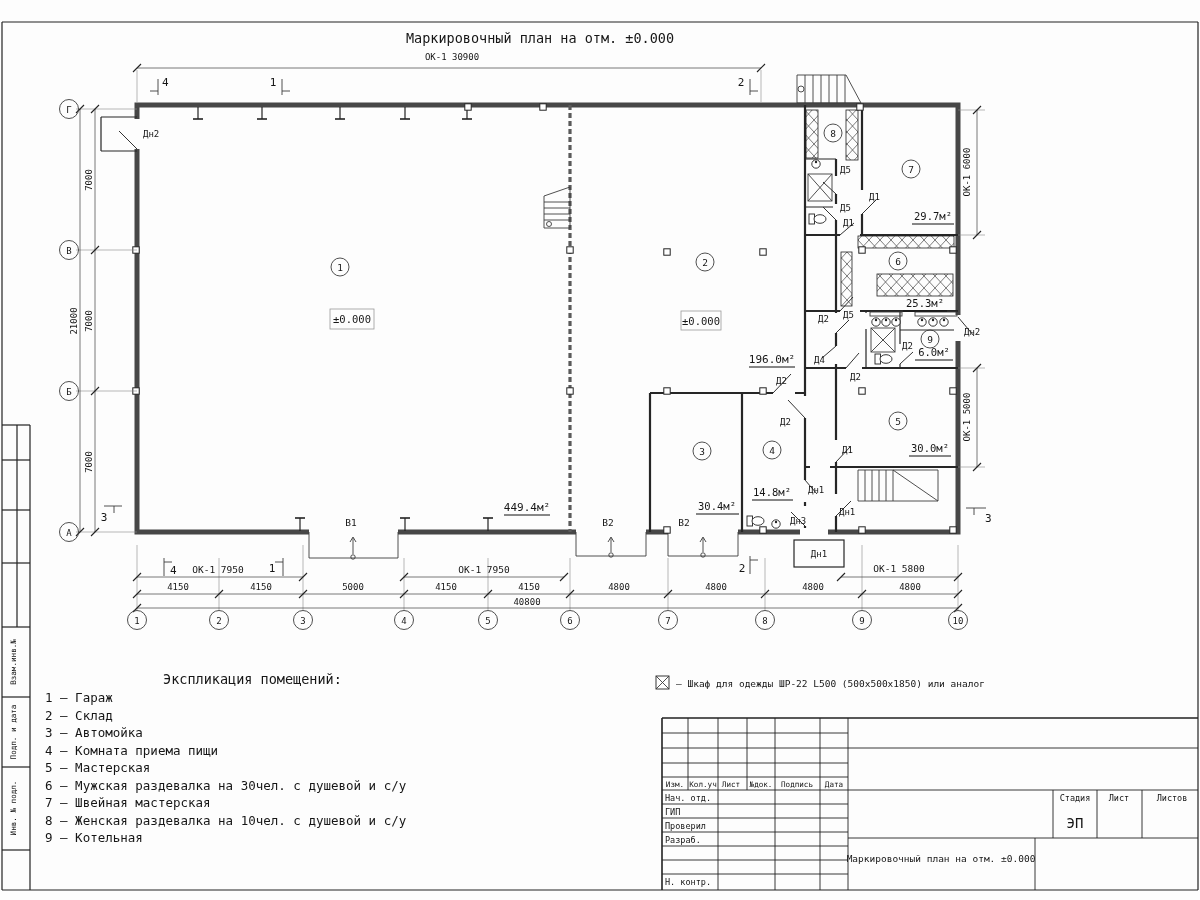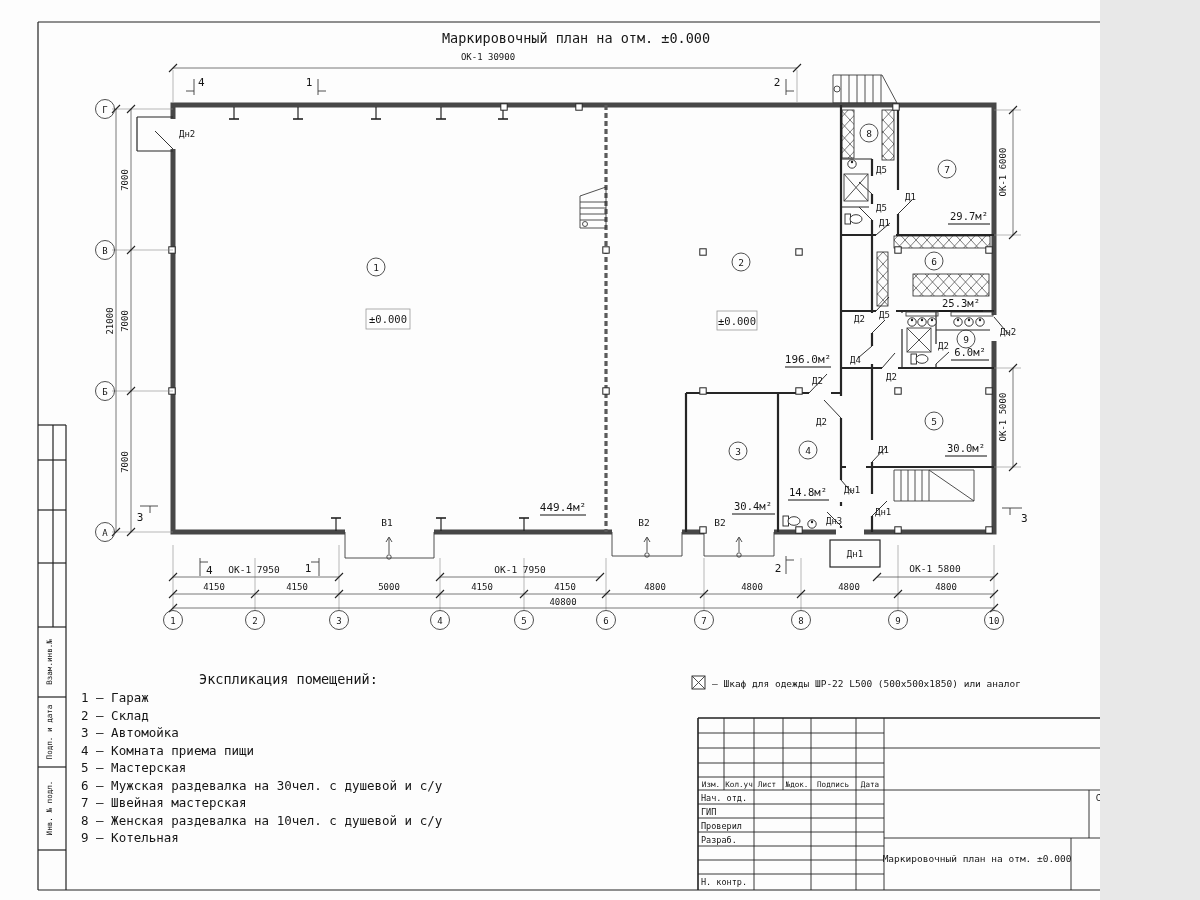--- a/index.html
+++ b/index.html
@@ -1,16 +1,16 @@
 <!DOCTYPE html>
 <html><head>
 <meta charset="utf-8">
 <style>
   html,body{margin:0;padding:0;background:#e8e8e8;}
-  .sheet{position:relative;width:1064px;height:900px;background:#fdfdfd;overflow:hidden;padding-left:36px;}
+  .sheet{position:relative;width:1200px;height:900px;background:#fdfdfd;overflow:hidden;}
   svg{display:block;}
   text{font-family:"DejaVu Sans Mono","Liberation Mono",monospace;fill:#161616;}
   .f75{font-size:7.6px}.f85{font-size:8.5px}.f9{font-size:9px}
   .f95{font-size:9.5px}.f105{font-size:10.5px}
   .f11{font-size:11px}.f12{font-size:12.5px}.f13{font-size:13.5px}.f14{font-size:14px}
   .mid{text-anchor:middle}
   .thin{stroke:#3c3c3c;stroke-width:0.9;fill:none}
   .dim{stroke:#555;stroke-width:0.8;fill:none}
   .ext{stroke:#8a8a8a;stroke-width:0.6;fill:none}
   .wext{stroke:#474747;stroke-width:5;fill:none}

